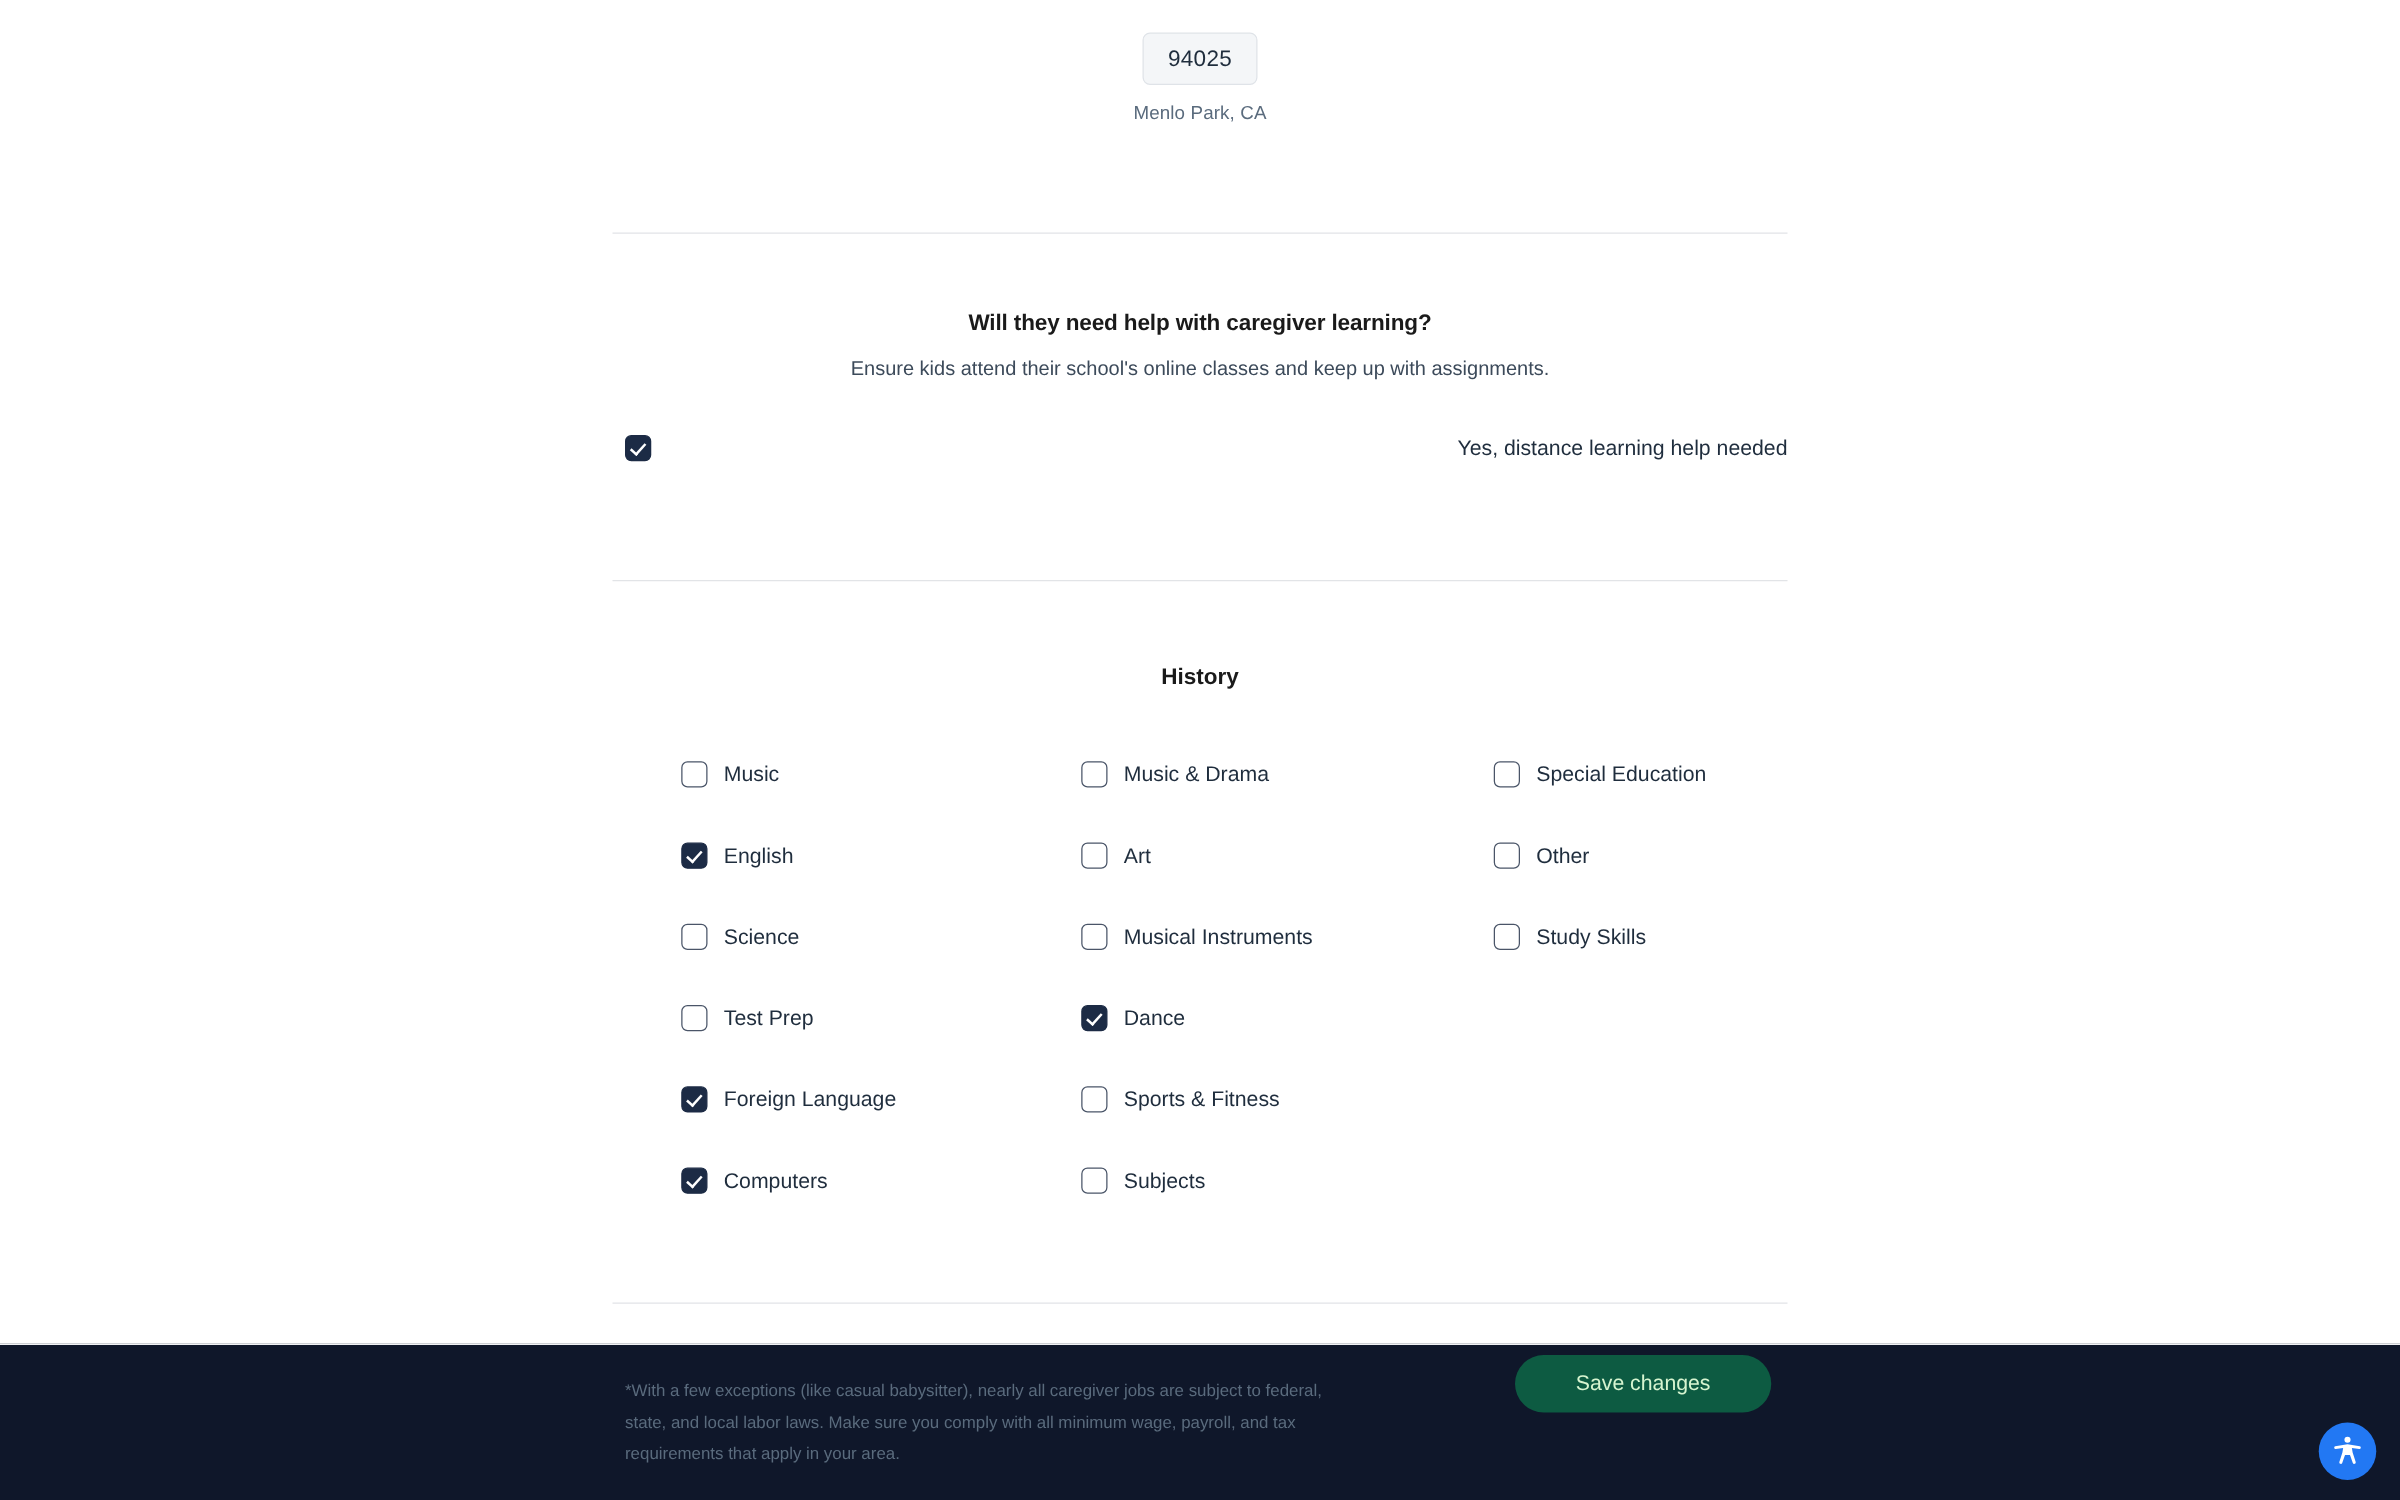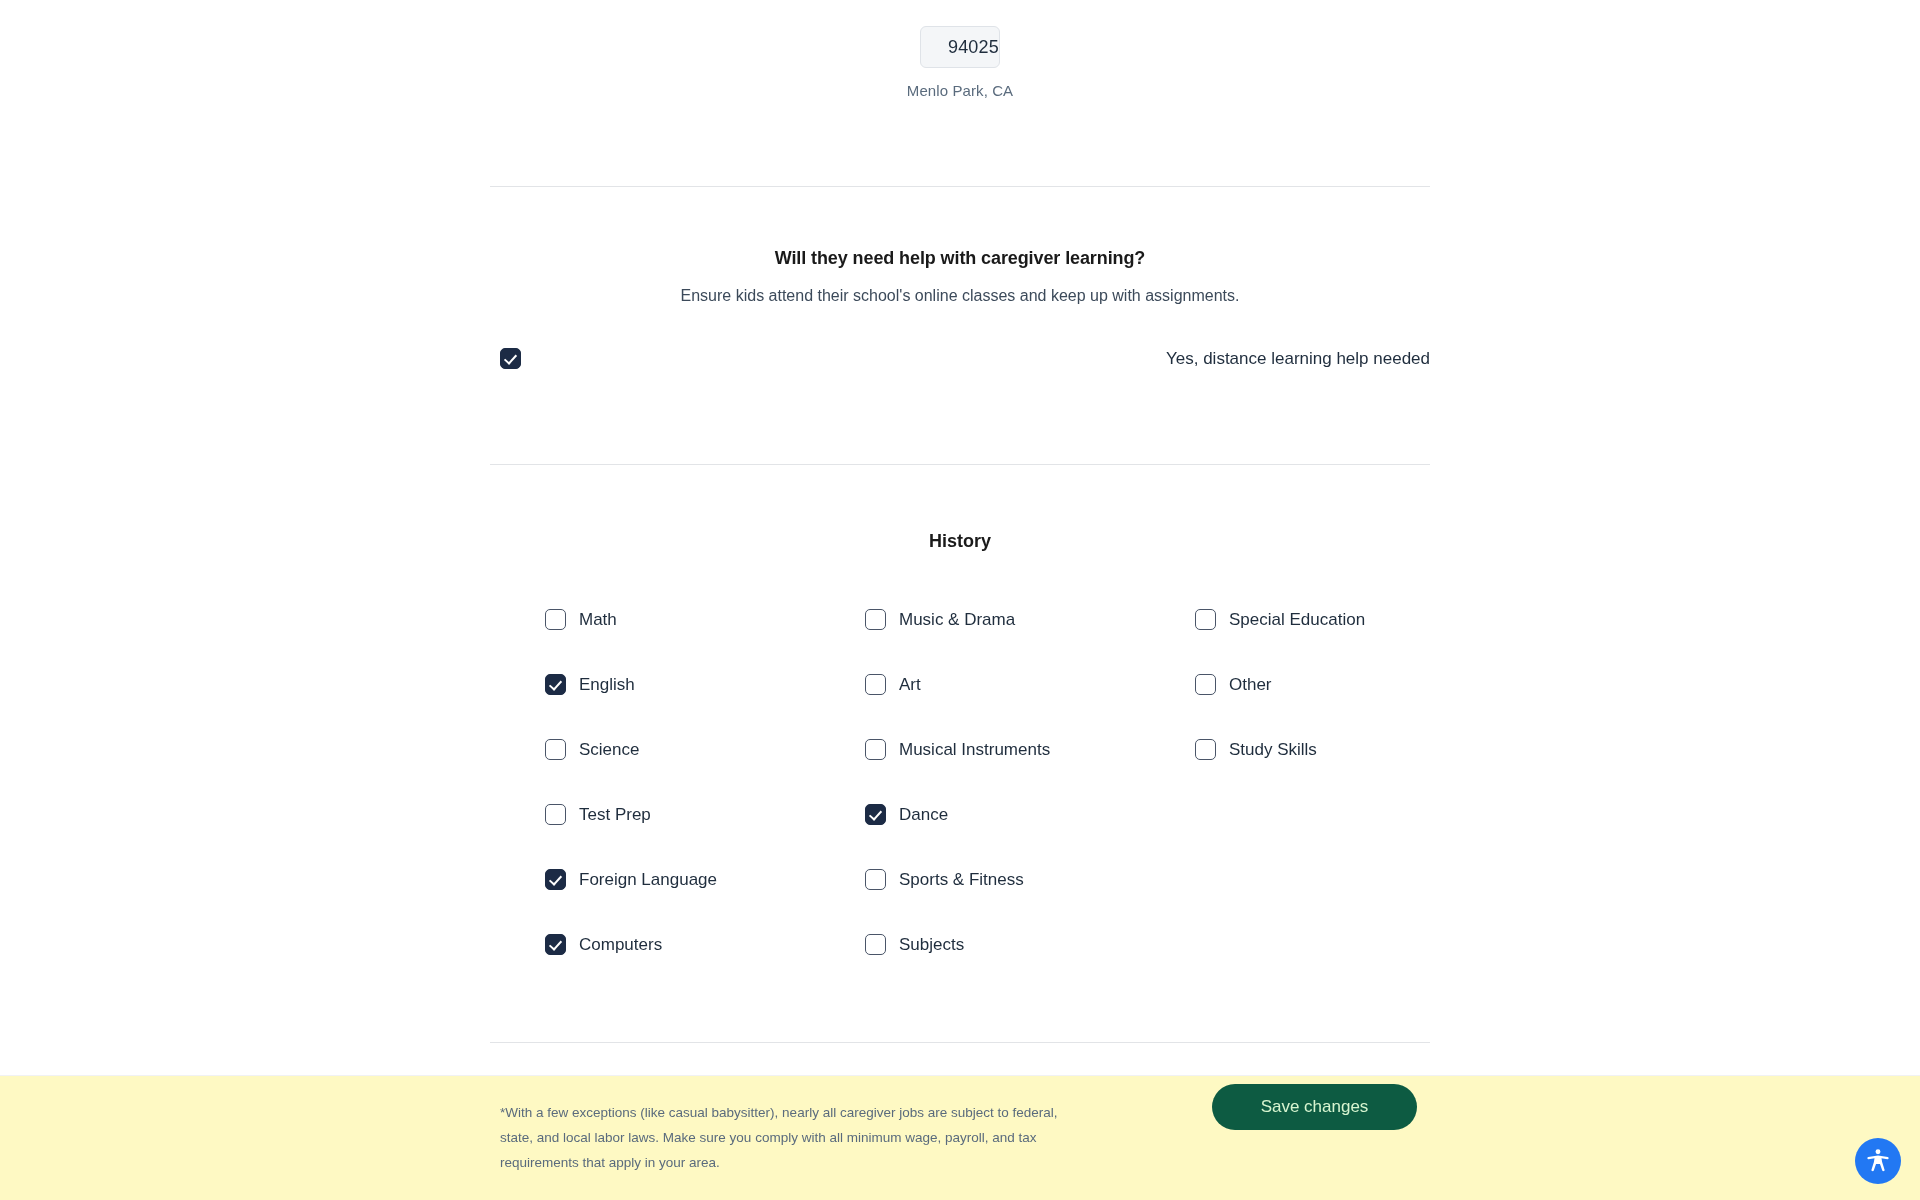--- a/index.html
+++ b/index.html
@@ -28,24 +28,24 @@
   }
 
   
   .zip-block {
     padding-top: 26px;
     text-align: center;
   }
 
   .zip-input {
     display: inline-block;
-    width: 80px;
+    width: 92px;
     height: 42px;
     line-height: 40px;
-    text-align: right;
+    text-align: center;
     background: #f4f6f8;
     border: 1px solid #dfe3e8;
     border-radius: 6px;
     font-size: 18px;
     color: #1f2d3d;
     font-family: "Liberation Sans", sans-serif;
     letter-spacing: 0.2px;
   }
 
   .zip-city {
@@ -176,21 +176,21 @@
     white-space: nowrap;
   }
 
   
   .footer {
     position: absolute;
     left: 0;
     top: 1075px;
     width: 1920px;
     height: 125px;
-    background: #fef9c3;
+    background: #0f172a;
     border-top: 1px solid #f1f2f4;
   }
 
   .footer-inner {
     position: absolute;
     left: 490px;
     top: 0;
     width: 940px;
     height: 125px;
   }
@@ -259,21 +259,21 @@
   </div>
 
   <div class="divider" id="divider-2"></div>
 
   <div class="subjects-title">History</div>
 
   <div class="subjects-grid">
     <div class="subj-col" id="subj-col-0">
         <div class="subj-item">
           <span class="cbox off"></span>
-          <span class="subj-label">Math</span>
+          <span class="subj-label">Music</span>
         </div>
         <div class="subj-item">
           <span class="cbox on"></span>
           <span class="subj-label">English</span>
         </div>
         <div class="subj-item">
           <span class="cbox off"></span>
           <span class="subj-label">Science</span>
         </div>
         <div class="subj-item">

